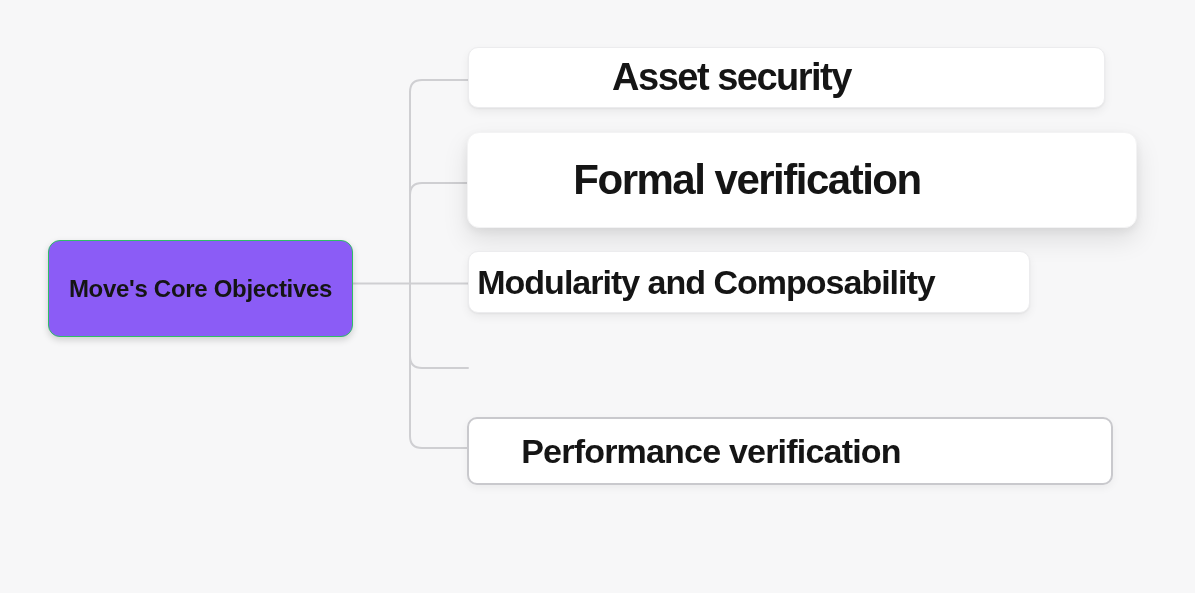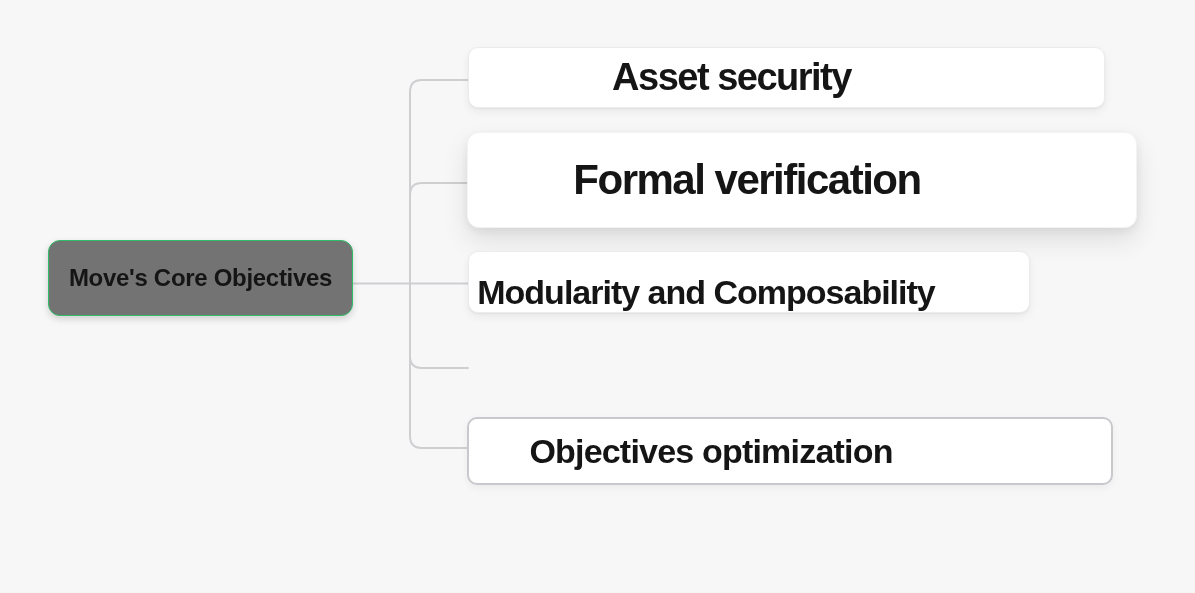--- a/index.html
+++ b/index.html
@@ -33,22 +33,22 @@
     align-items: center;
     justify-content: center;
     box-sizing: border-box;
     color: #151515;
     font-weight: 700;
     white-space: nowrap;
     cursor: default;
   }
   .root {
     left: 48px; top: 240px;
-    width: 305px; height: 76px;
-    background: #737373;
+    width: 305px; height: 97px;
+    background: #8b5cf6;
     border: 1px solid #2fbd67;
     border-radius: 12px;
     font-size: 24px;
     letter-spacing: -0.3px;
     box-shadow: 0 3px 7px rgba(0,0,0,0.16);
   }
   .branch {
     background: #ffffff;
     border: 1px solid #ececee;
     border-radius: 10px;
@@ -70,21 +70,20 @@
     letter-spacing: -1.5px;
     padding-right: 110px;
     box-shadow: 0 12px 26px rgba(0,0,0,0.10), 0 3px 8px rgba(0,0,0,0.06);
   }
   .n3 {
     left: 468px; top: 251px;
     width: 562px; height: 62px;
     font-size: 34px;
     letter-spacing: -1px;
     padding-right: 86px;
-    align-items: flex-end;
   }
   .n4 {
     left: 468px; top: 337px;
     width: 562px; height: 60px;
     font-size: 35px;
     letter-spacing: -1px;
     padding-right: 108px;
   }
   .n5 {
     left: 467px; top: 417px;
@@ -121,16 +120,16 @@
   <div class="node branch n2">
     <span>Formal verification</span>
   </div>
 
   <div class="node branch n3">
     <span>Modularity and Composability</span>
   </div>
 
 
   <div class="node branch n5">
-    <span>Objectives optimization</span>
+    <span>Performance verification</span>
   </div>
 
 </div>
 
 </body></html>

